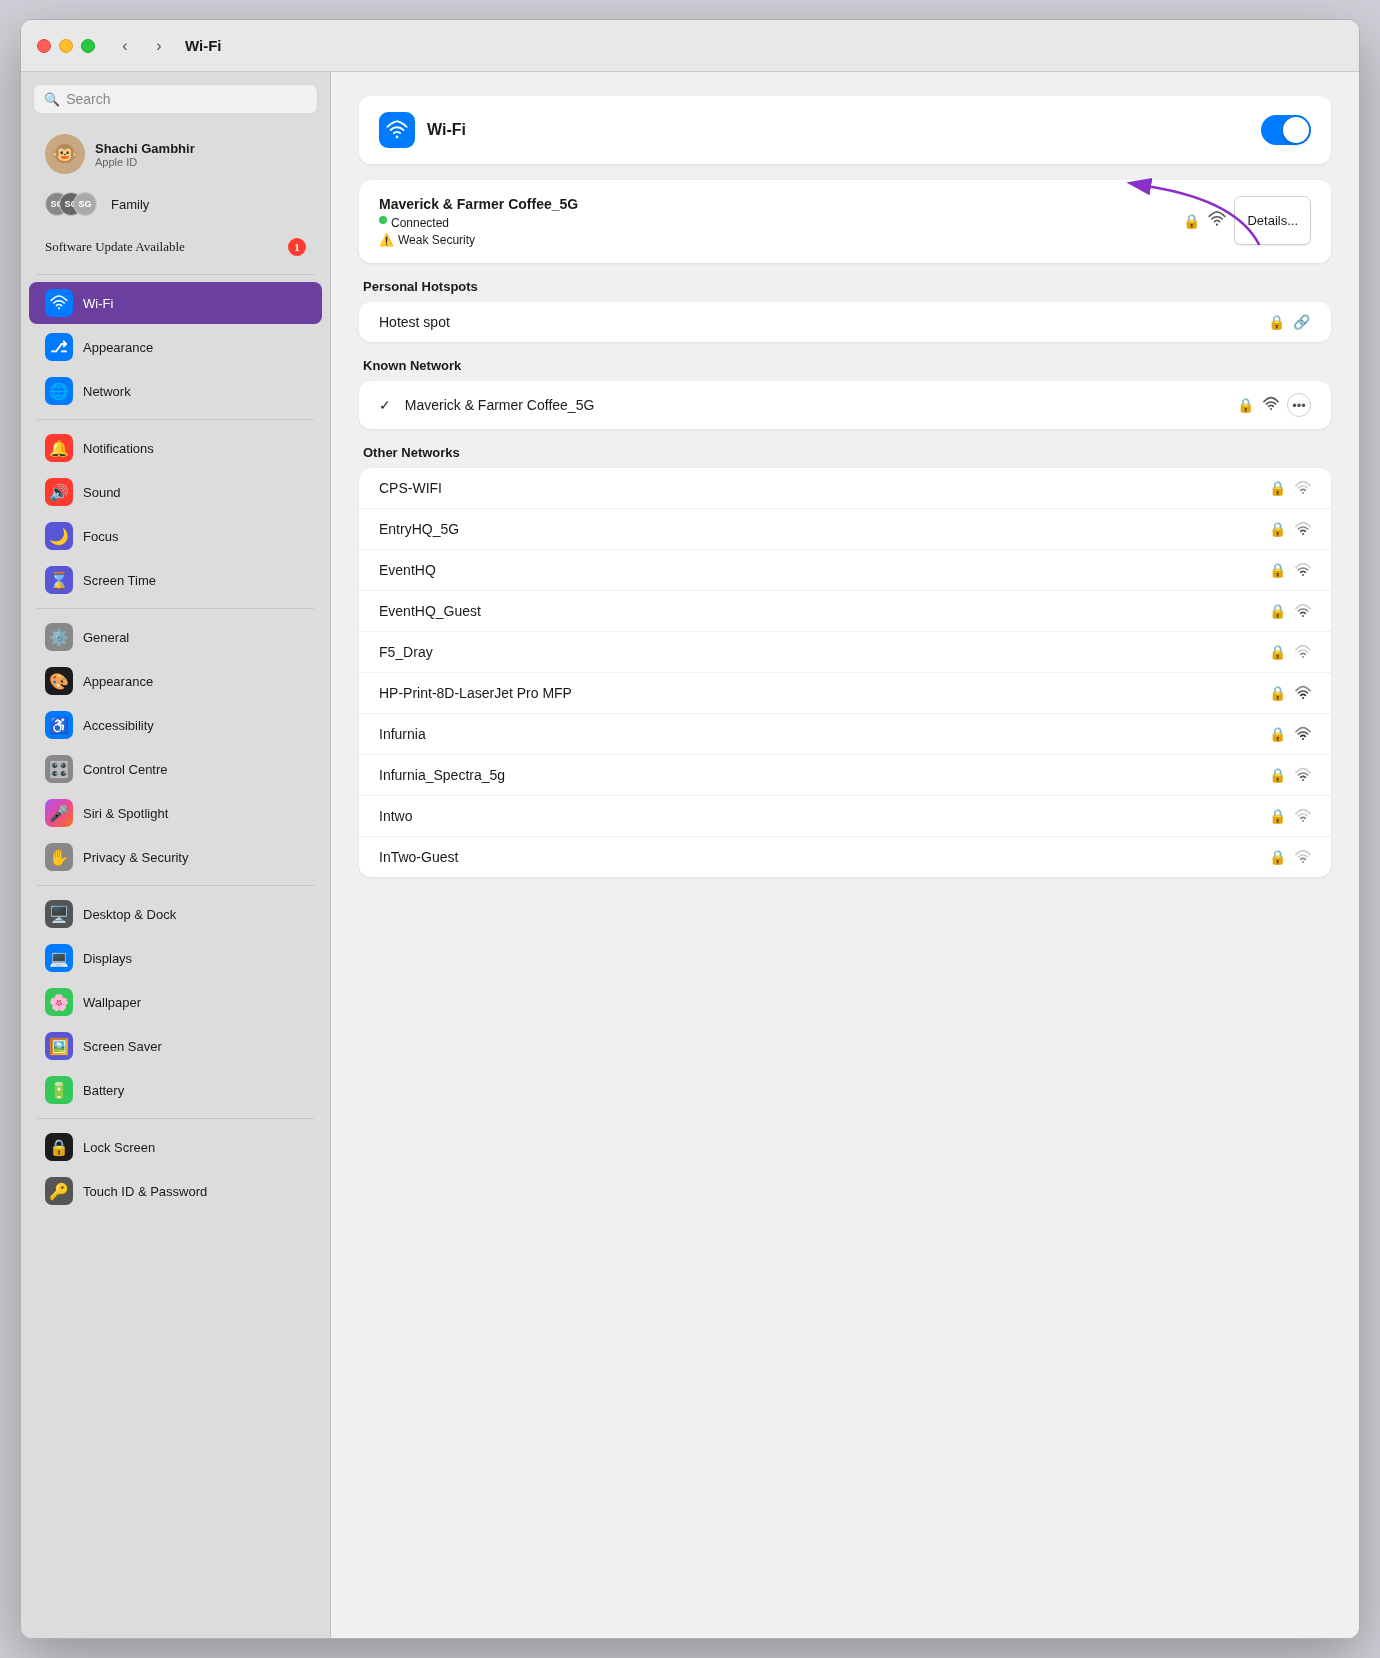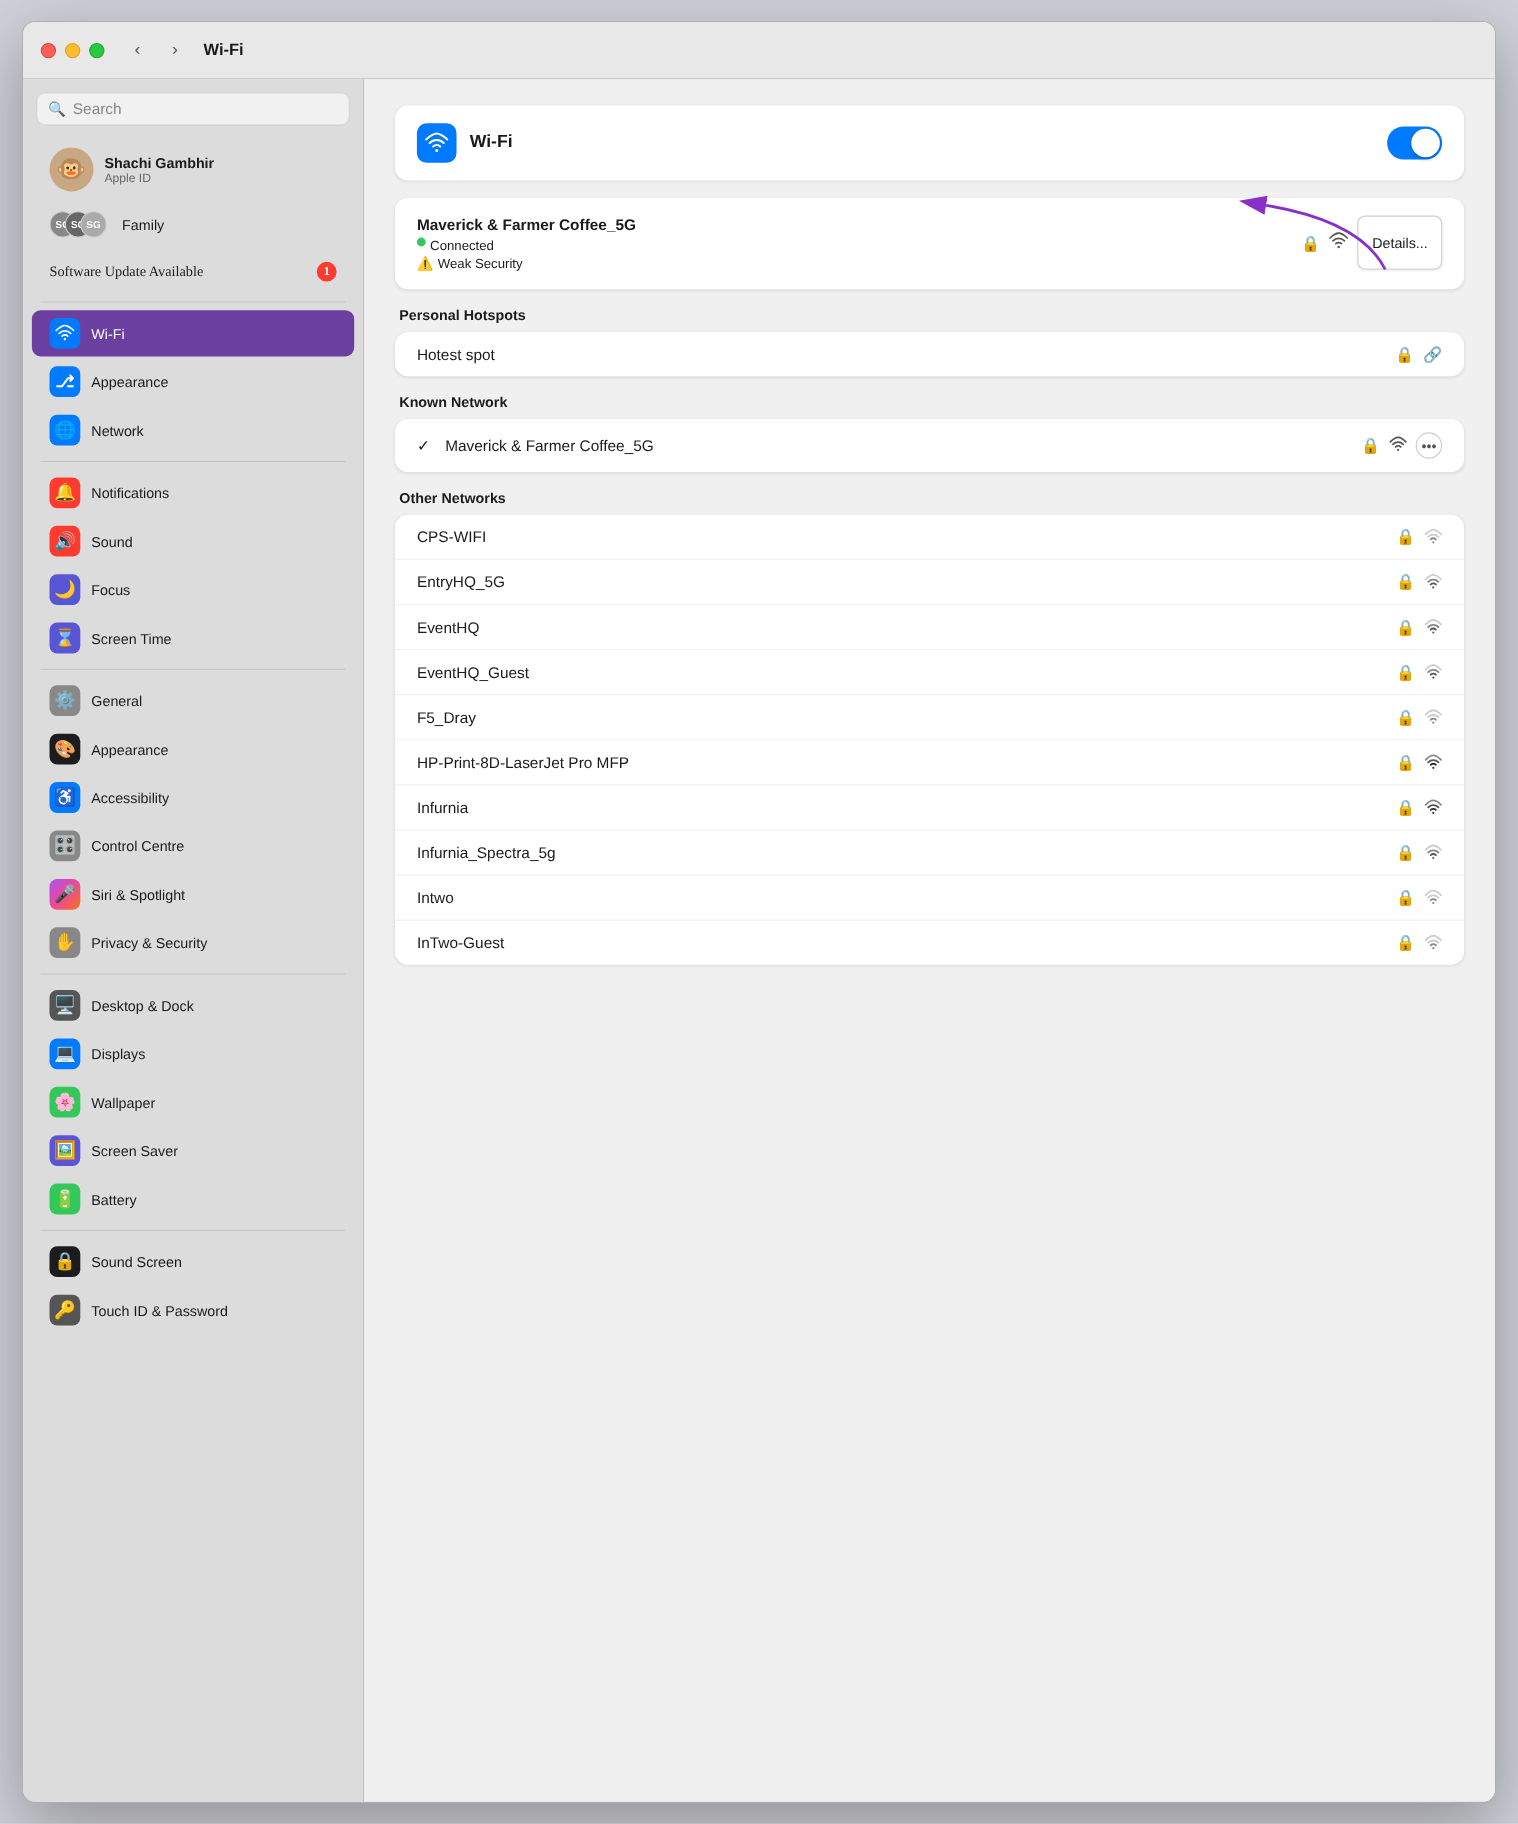--- a/index.html
+++ b/index.html
@@ -597,21 +597,21 @@
         </div>
         <span class="item-label">Battery</span>
       </div>
 
       <div class="sidebar-divider"></div>
 
       <div class="sidebar-item">
         <div class="item-icon icon-lockscreen">
           <span style="color:white;font-size:16px;">🔒</span>
         </div>
-        <span class="item-label">Sound Screen</span>
+        <span class="item-label">Lock Screen</span>
       </div>
 
       <div class="sidebar-item">
         <div class="item-icon icon-touchid">
           <span style="color:white;font-size:16px;">🔑</span>
         </div>
         <span class="item-label">Touch ID &amp; Password</span>
       </div>
     </div>
 

